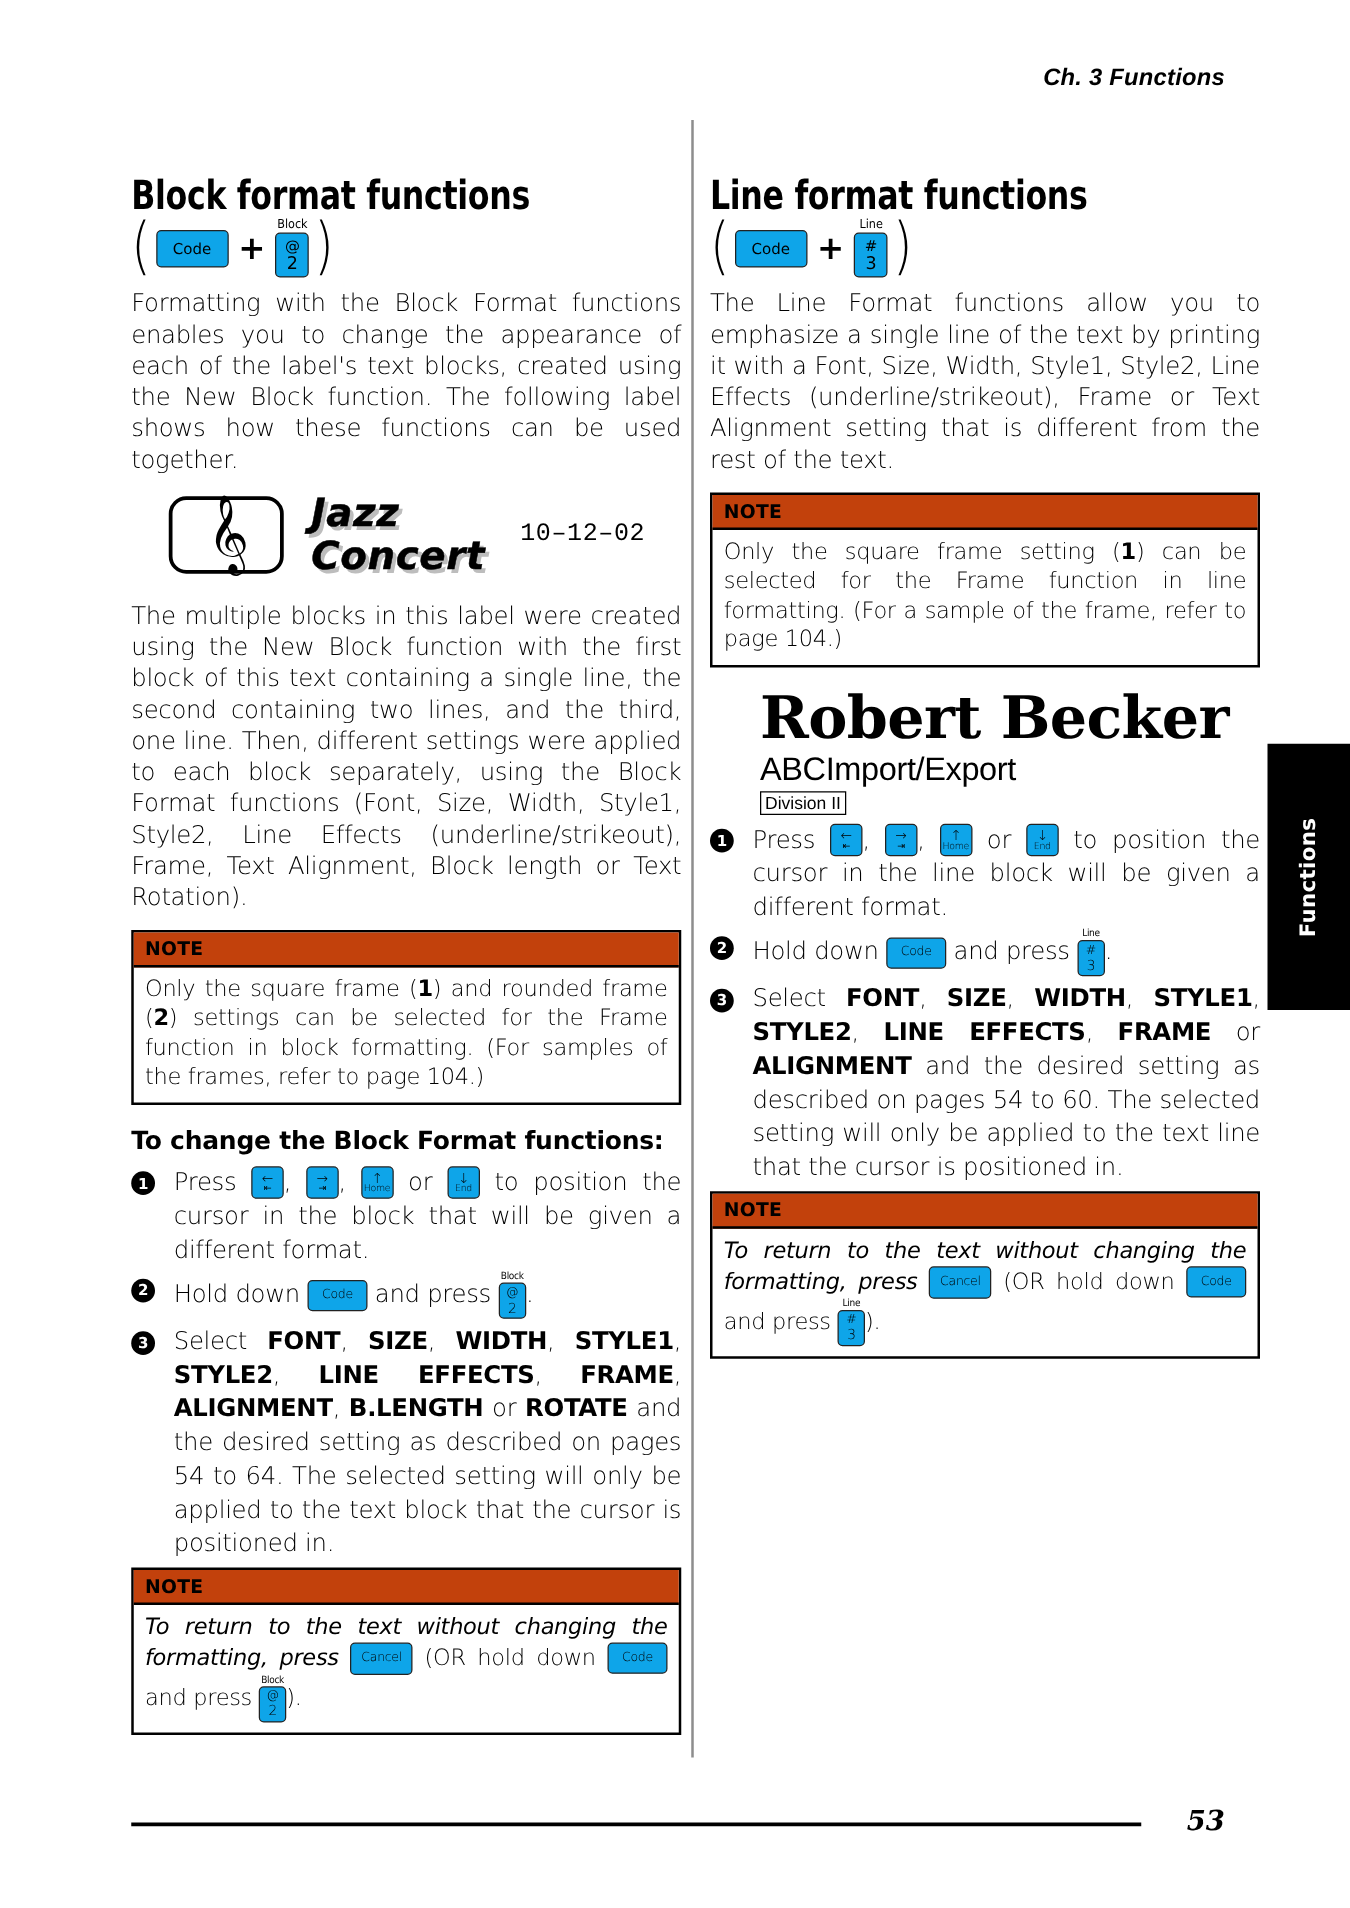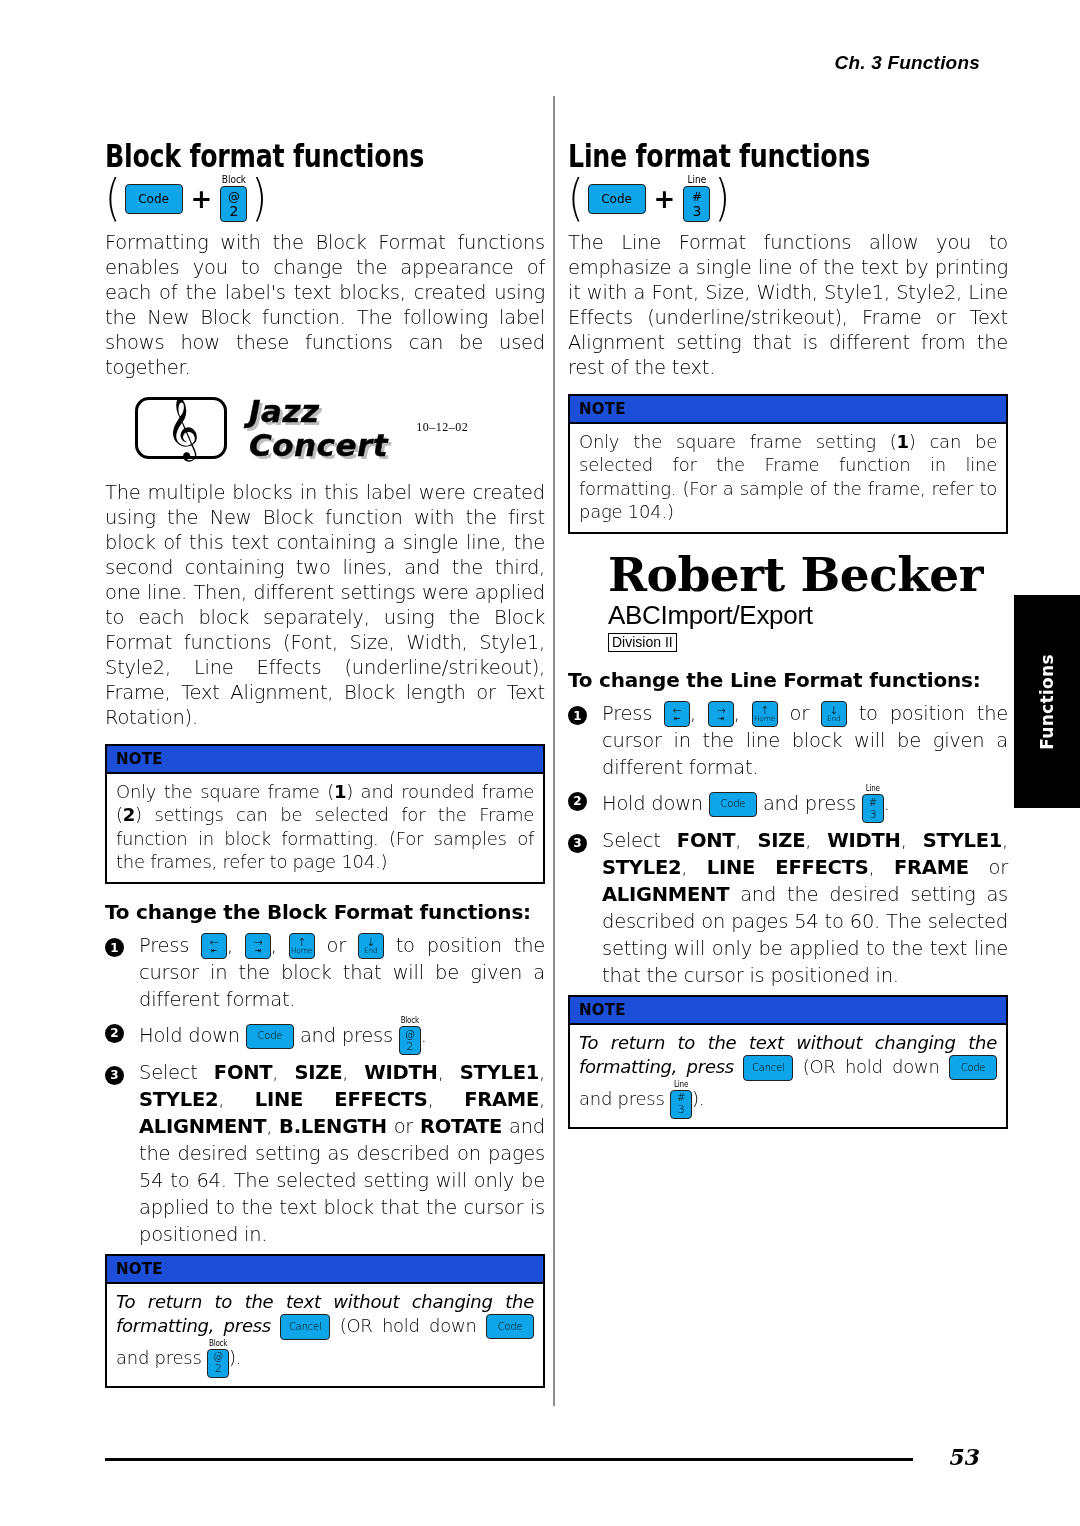--- a/index.html
+++ b/index.html
@@ -151,21 +151,21 @@
     letter-spacing: -0.25px;
   }
 
   
   .note {
     border: 2px solid #000;
     margin: 6px 0 14px 0;
     background: #fff;
   }
   .note .note-hd {
-    background: #1d4ed8;
+    background: #c2410c;
     border-bottom: 2px solid #000;
     font-weight: bold;
     font-size: 15px;
     padding: 4px 8px 4px 9px;
     letter-spacing: .2px;
   }
   .note .note-bd {
     padding: 6px 9px 8px 9px;
     font-size: 18px;
     line-height: 23.5px;
@@ -240,22 +240,22 @@
     font-family: "DejaVu Sans", sans-serif;
     font-weight: bold;
     font-style: italic;
     font-size: 31px;
     line-height: 34px;
     letter-spacing: 0.5px;
     text-shadow: 3px 3px 0 #bdbdbd;
     -webkit-text-stroke: 0.4px #000;
   }
   .jazz-date {
-    font-family: Liberation Serif, serif;
-    font-size: 12px;
+    font-family: Liberation Mono, monospace;
+    font-size: 20px;
     letter-spacing: 0.5px;
     align-self: center;
     margin-left: 6px;
   }
 
   .label-sample-2 { margin: 16px 0 6px 40px; }
   .rb-name {
     font-family: "DejaVu Serif", serif;
     font-weight: bold;
     font-size: 47px;
@@ -452,21 +452,20 @@
       <div class="note-hd">NOTE</div>
       <div class="note-bd"><span>Only the square frame setting (</span><b>1</b><span>) can be selected for the Frame function in line formatting. (For a sample of the frame, refer to page 104.)</span></div>
     </div>
 
     <div class="label-sample-2">
       <div class="rb-name">Robert Becker</div>
       <div class="rb-company">ABCImport/Export</div>
       <div class="rb-div">Division II</div>
     </div>
 
-    <h2 class="proc">To change the Line Format functions:</h2>
 
     <ol class="steps">
       <li>
         <span class="stepnum"><span class="circ">1</span></span>
         <span class="steptxt"><span>Press</span>
           <span class="key key-arrow">
               <span class="glyph">←</span>
               <span class="sub">⇤</span>
             </span><span>,</span>
           <span class="key key-arrow">

